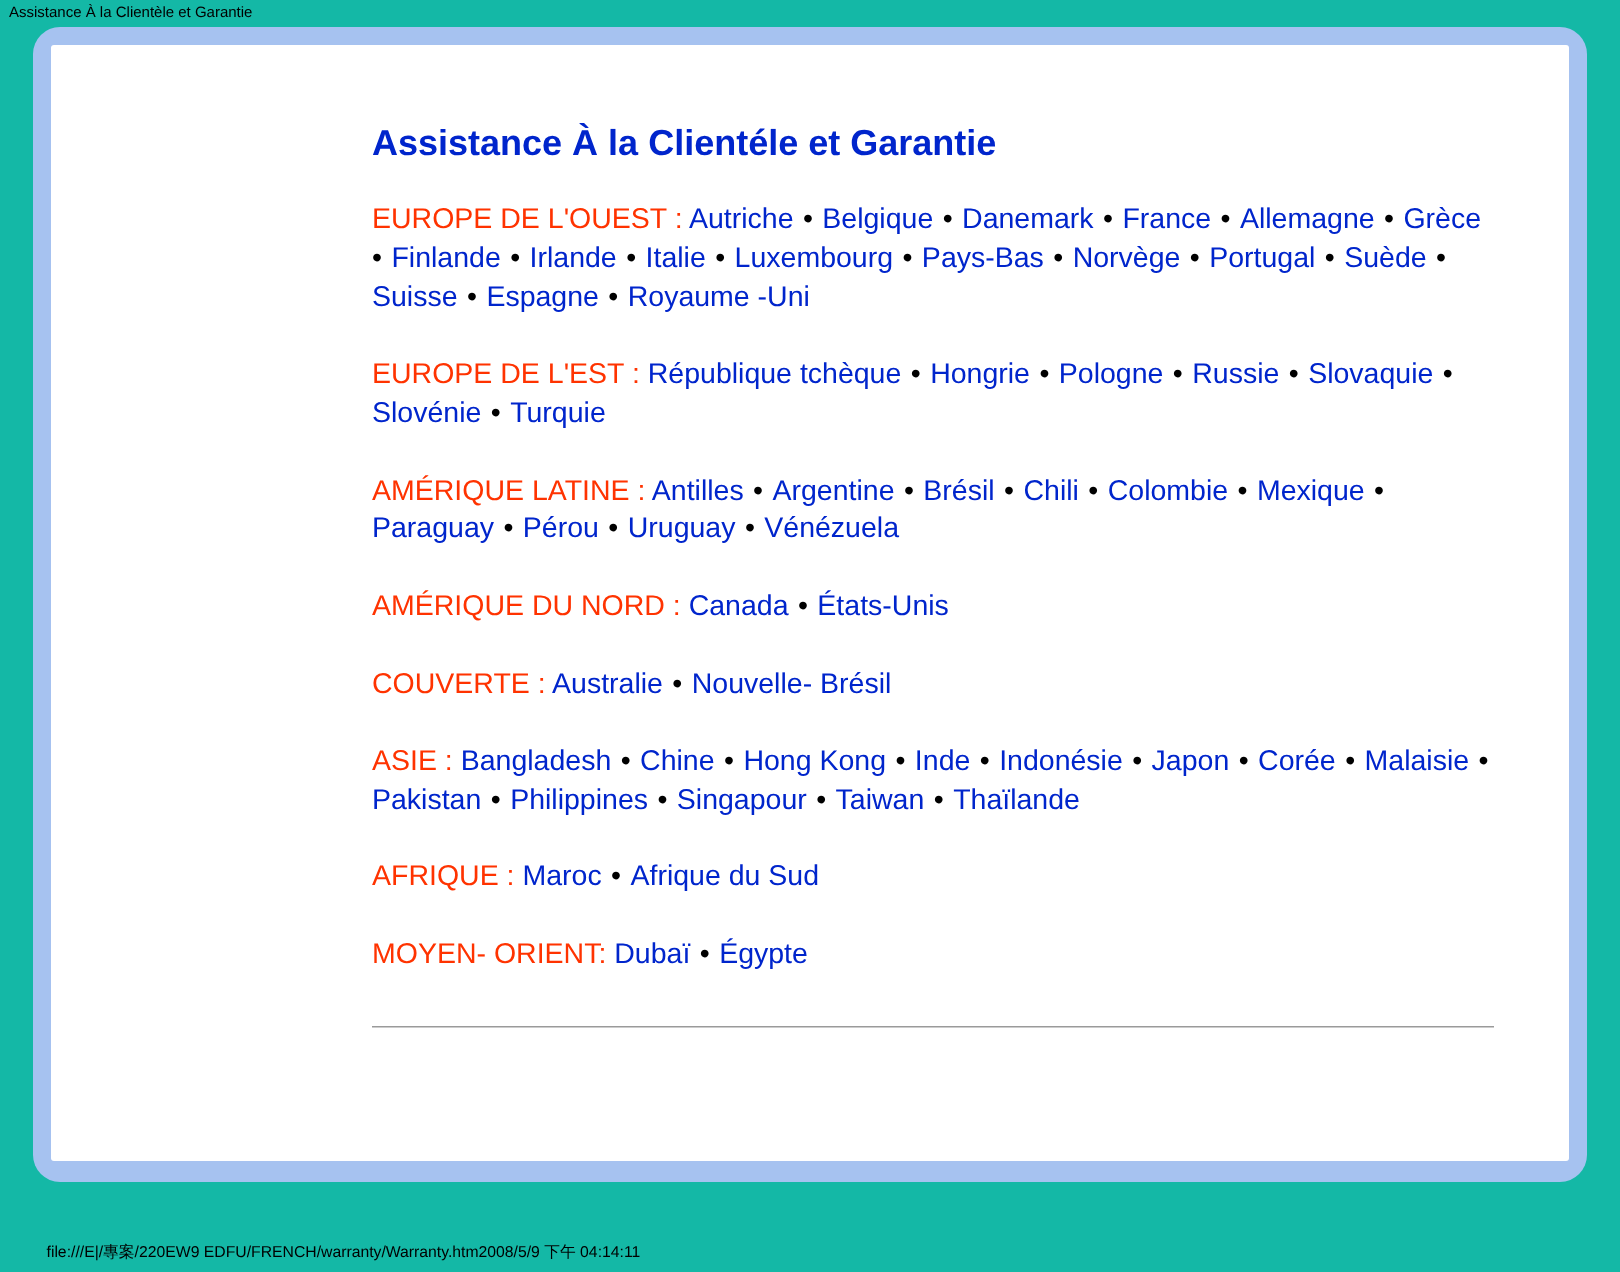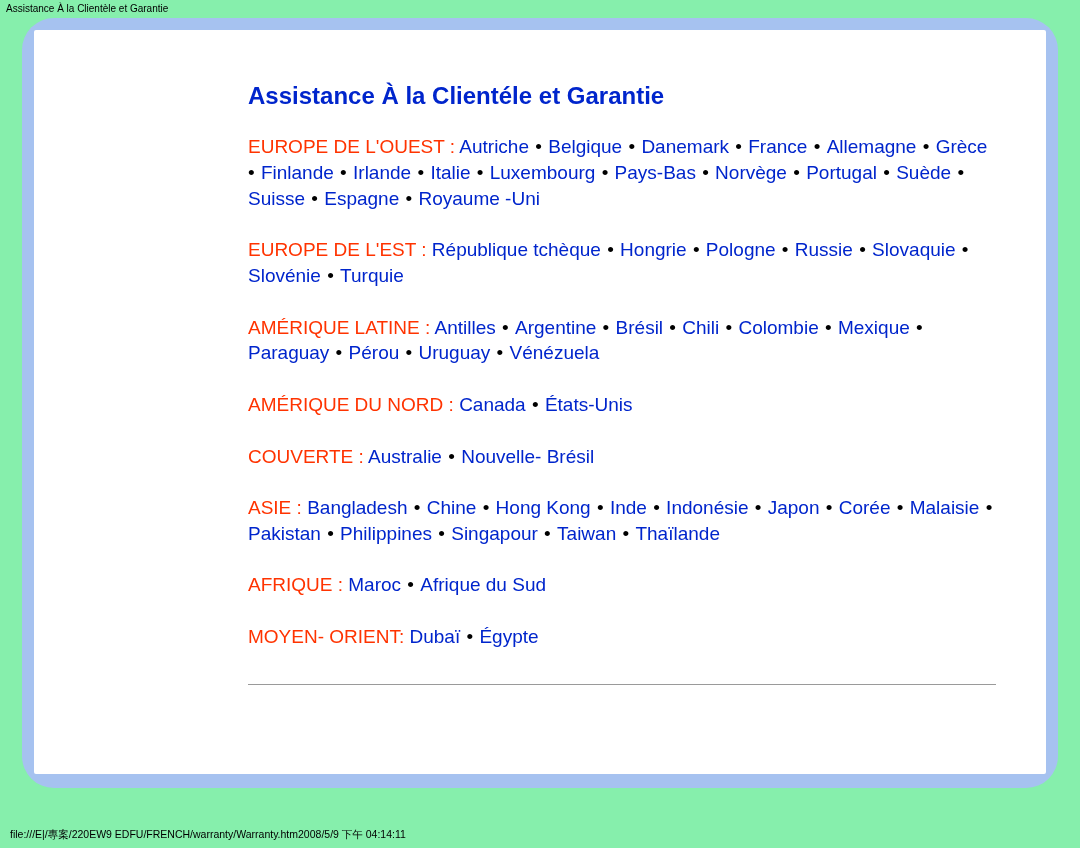--- a/index.html
+++ b/index.html
@@ -6,38 +6,38 @@
   html, body {
     margin: 0;
     padding: 0;
     font-family: Arial, Helvetica, sans-serif;
     background: #ffffff;
   }
   .page {
     width: 1080px;
     height: 848px;
     position: relative;
-    background: #86efac;
+    background: #14b8a6;
     padding-left: 47px;
   }
   .top-label {
     position: absolute;
     top: 3px;
     left: 6px;
     font-size: 10px;
     color: #000000;
   }
   .blue-frame {
     position: absolute;
     top: 18px;
     left: 22px;
     right: 22px;
     bottom: 60px;
     background: #a6c2f0;
-    border-radius: 32px;
+    border-radius: 18px;
     padding: 12px 12px 14px 12px;
   }
   .white-panel {
     width: 100%;
     height: 100%;
     background: #ffffff;
     border-radius: 2px;
     position: relative;
   }
   .content {
@@ -77,21 +77,21 @@
     color: #000000;
     padding: 0 1px;
   }
   hr.sep {
     border: none;
     border-top: 1px solid #9a9a9a;
     margin-top: 34px;
   }
   .footer-path {
     position: absolute;
-    left: 10px;
+    left: 31px;
     bottom: 6px;
     font-size: 10.5px;
     color: #000000;
   }
 </style>
 </head>
 <body>
 
 <div class="page">
   <div class="top-label">Assistance À la Clientèle et Garantie</div>

